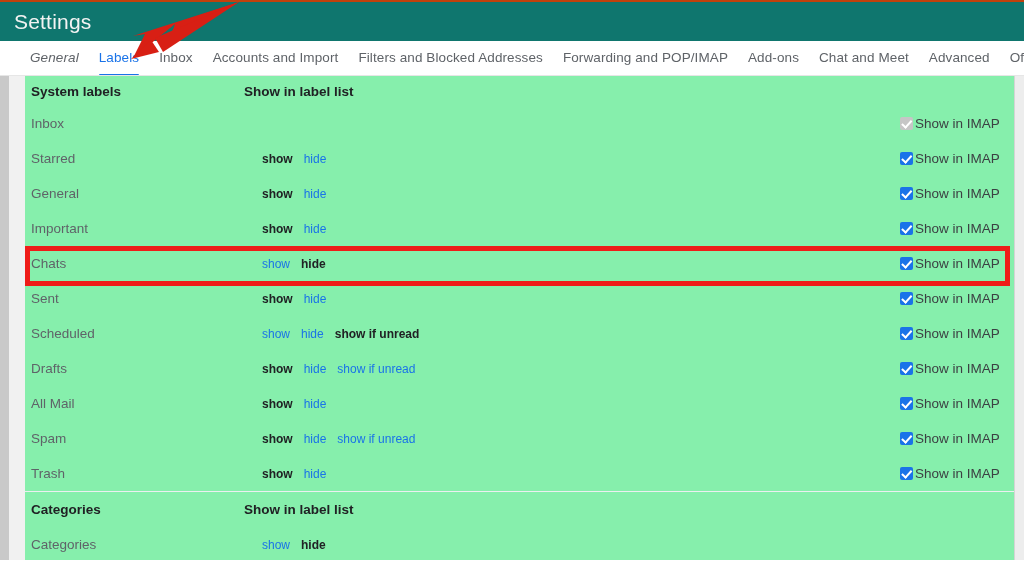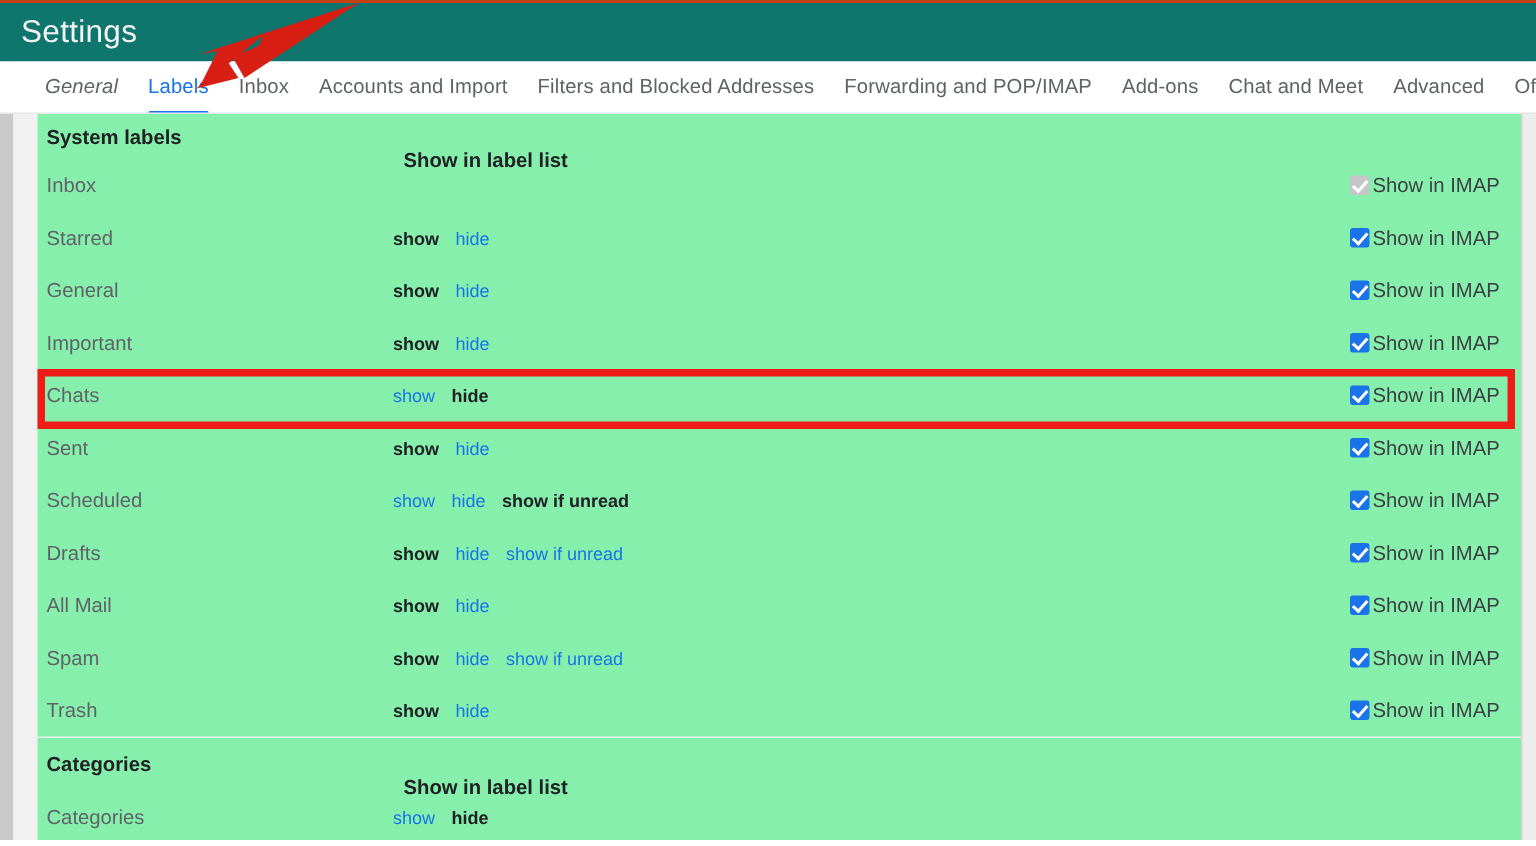--- a/index.html
+++ b/index.html
@@ -131,22 +131,21 @@
   }
 
   .cell-actions {
     position: absolute;
     left: 237px; top: 0;
     height: 100%;
     display: flex; align-items: center;
     gap: 11px;
   }
   .cell-actions.header {
-    left: 244px;
-    margin-top: 15px;
+    left: 219px;
   }
   .cell-msglist {
     position: absolute;
     left: 532px; top: 0;
     height: 100%;
     display: flex; align-items: center;
   }
   .col-title {
     font-size: 13.5px;
     font-weight: 700;

